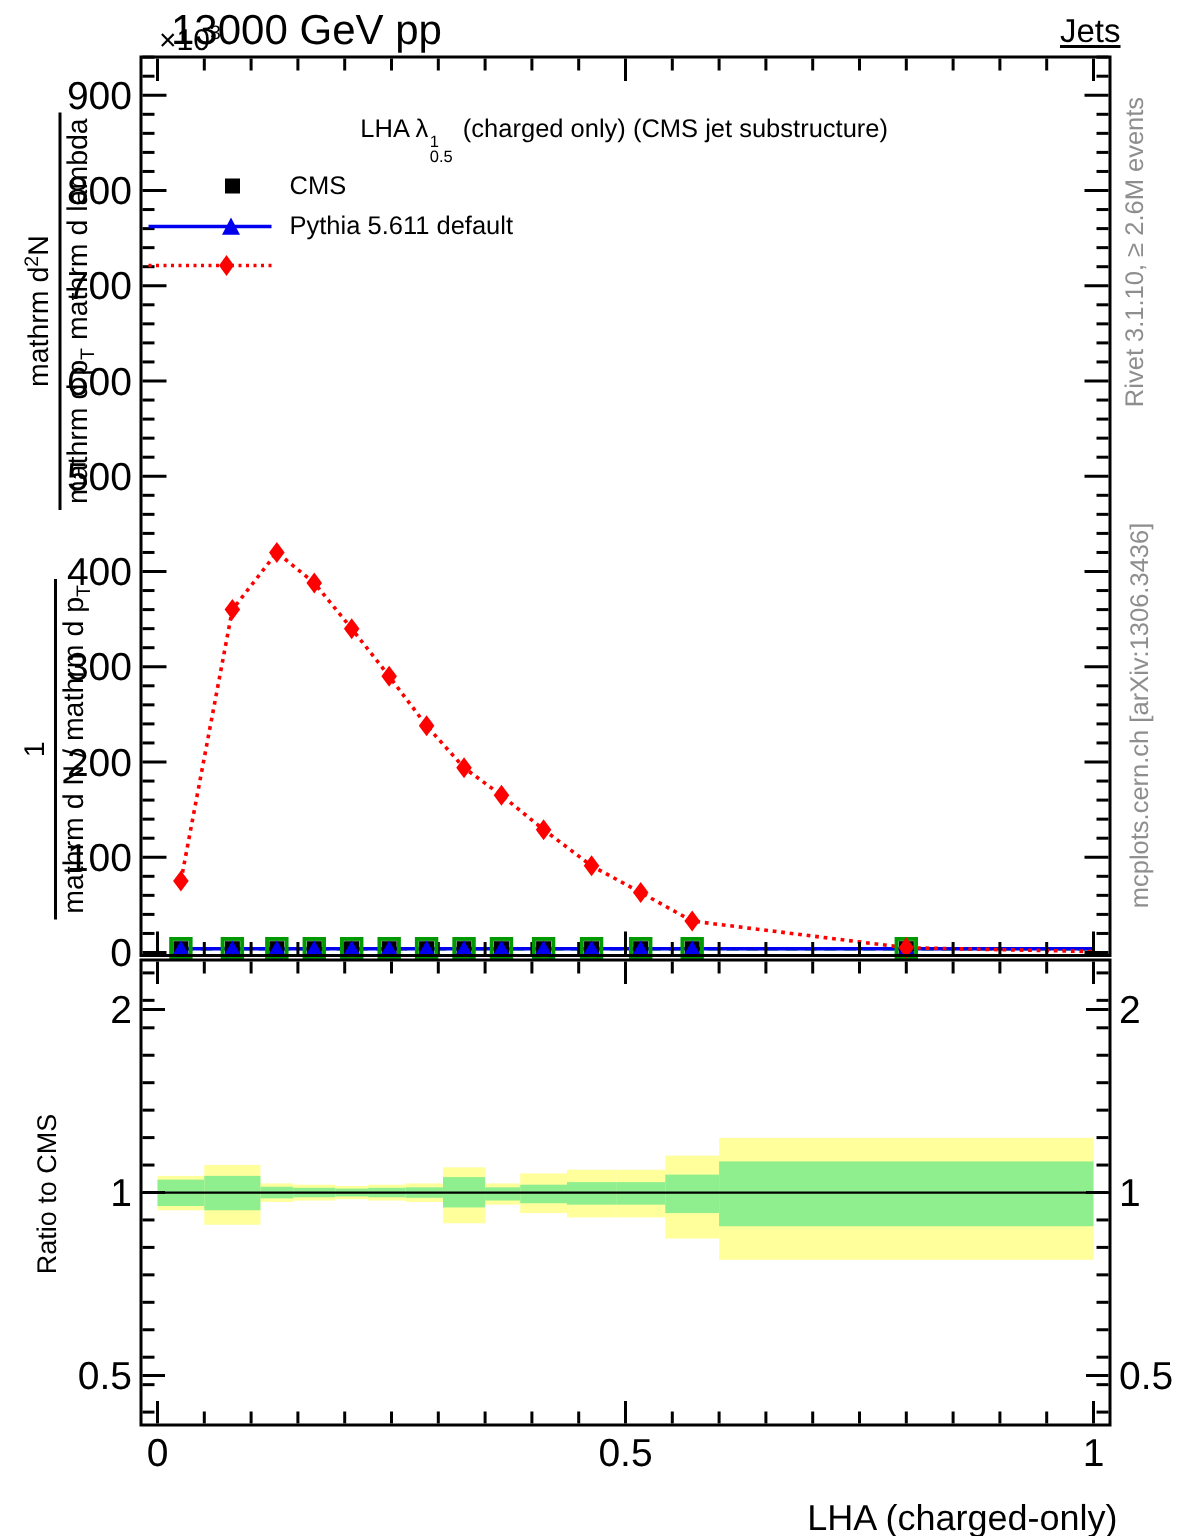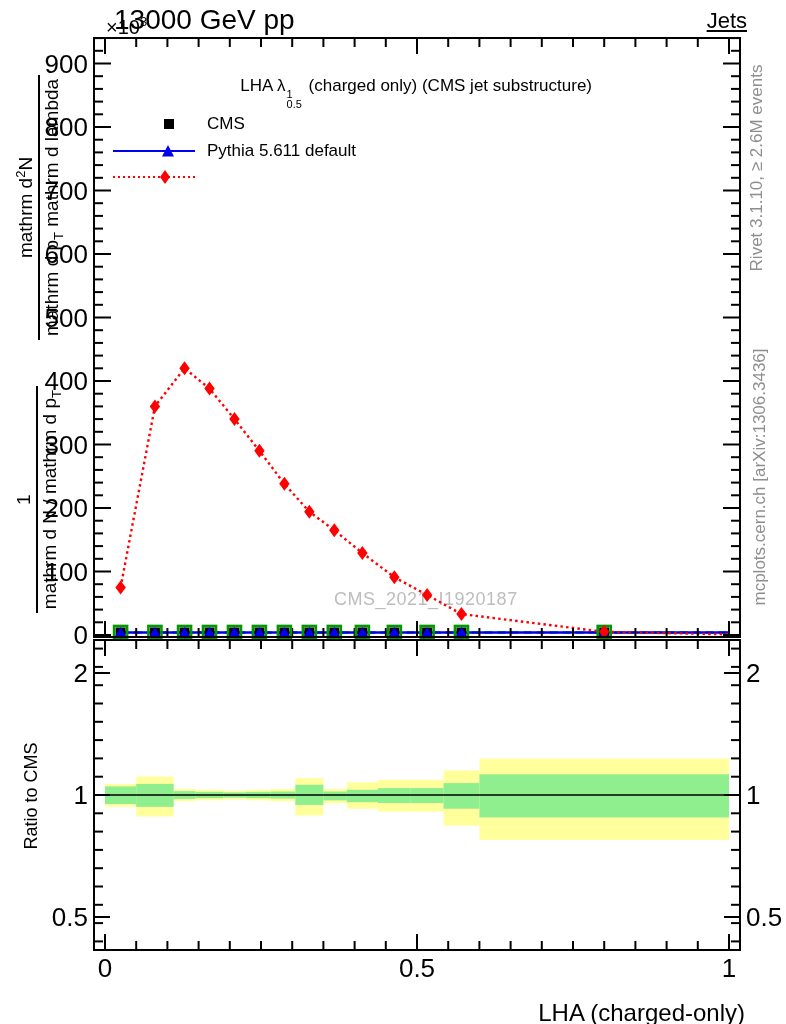--- a/index.html
+++ b/index.html
@@ -7,21 +7,21 @@
         font-family:"Liberation Sans","DejaVu Sans",sans-serif;color:#000;}
   #plot{position:absolute;left:0;top:0;z-index:2;}
   #plot text{font-family:"Liberation Sans","DejaVu Sans",sans-serif;}
   .hdr-left{position:absolute;left:114px;top:4px;font-size:28px;z-index:3;white-space:nowrap;}
   .hdr-right{position:absolute;right:39px;top:8px;font-size:22px;z-index:3;text-decoration:underline;}
   .exp{position:absolute;left:106px;top:14px;font-size:20px;z-index:4;}
   .exp .sp{font-size:13px;vertical-align:super;}
   .title{position:absolute;left:180px;top:76px;width:412px;text-align:right;font-size:17px;z-index:3;white-space:nowrap;}
   .t-stack{display:inline-flex;flex-direction:column;align-items:flex-start;font-size:11px;line-height:10px;vertical-align:-7px;padding-left:1px;padding-right:2px;}
   .legend{position:absolute;left:95px;top:111px;z-index:3;}
-  .lrow{display:flex;align-items:center;height:26.5px;margin-left:14px;}
+  .lrow{display:flex;align-items:center;height:26.5px;}
   .lmark{width:90px;height:26px;flex:0 0 90px;}
   .ltext{font-size:17px;padding-left:8px;white-space:nowrap;}
   .ylab{position:absolute;left:-268px;top:302px;width:616px;height:84px;transform:rotate(-90deg);
         display:flex;justify-content:center;align-items:center;gap:46px;font-size:19px;z-index:3;white-space:nowrap;}
   .frac{display:inline-flex;flex-direction:column;align-items:center;line-height:24px;}
   .frac .den{border-top:2px solid #000;padding:0 4px;}
   .frac .num{padding:0 4px;}
   .sb{font-size:13px;vertical-align:sub;}
   .sp{font-size:13px;vertical-align:super;}
   .ratio-lab{position:absolute;left:-28px;top:786px;width:118px;height:20px;transform:rotate(-90deg);
@@ -30,21 +30,20 @@
   .note-top{left:622px;top:158px;width:270px;height:20px;}
   .note-bottom{left:595px;top:467px;width:330px;height:20px;}
   .watermark{position:absolute;left:334px;top:589px;font-size:18px;color:#bdbdbd;z-index:1;letter-spacing:.5px;white-space:nowrap;}
   .xlab{position:absolute;right:41px;top:986px;font-size:24px;z-index:3;white-space:nowrap;margin-top:13px;}
 </style>
 </head>
 <body>
 
 <div class="page">
 
-  <div class="watermark">CMS_2021_I1920187</div>
 
   <svg id="plot" width="786" height="1024">
       <rect x="105" y="783.9158814849642" width="31.19999999999999" height="22.913449561260563" fill="#ffff9c"></rect>
       <rect x="136.2" y="776.6317194578035" width="37.44" height="39.87085858458727" fill="#ffff9c"></rect>
       <rect x="173.64" y="788.9450463375988" width="21.840000000000003" height="12.325650268211803" fill="#ffff9c"></rect>
       <rect x="195.48" y="789.7973908361638" width="28.080000000000013" height="10.563697569523015" fill="#ffff9c"></rect>
       <rect x="223.56" y="790.653883012852" width="21.840000000000003" height="8.802273862211905" fill="#ffff9c"></rect>
       <rect x="245.4" y="789.7973908361638" width="24.960000000000008" height="10.563697569523015" fill="#ffff9c"></rect>
       <rect x="270.36" y="788.9450463375988" width="24.95999999999998" height="12.325650268211803" fill="#ffff9c"></rect>
       <rect x="295.32" y="778.224570102508" width="28.079999999999984" height="37.286406472107956" fill="#ffff9c"></rect>

